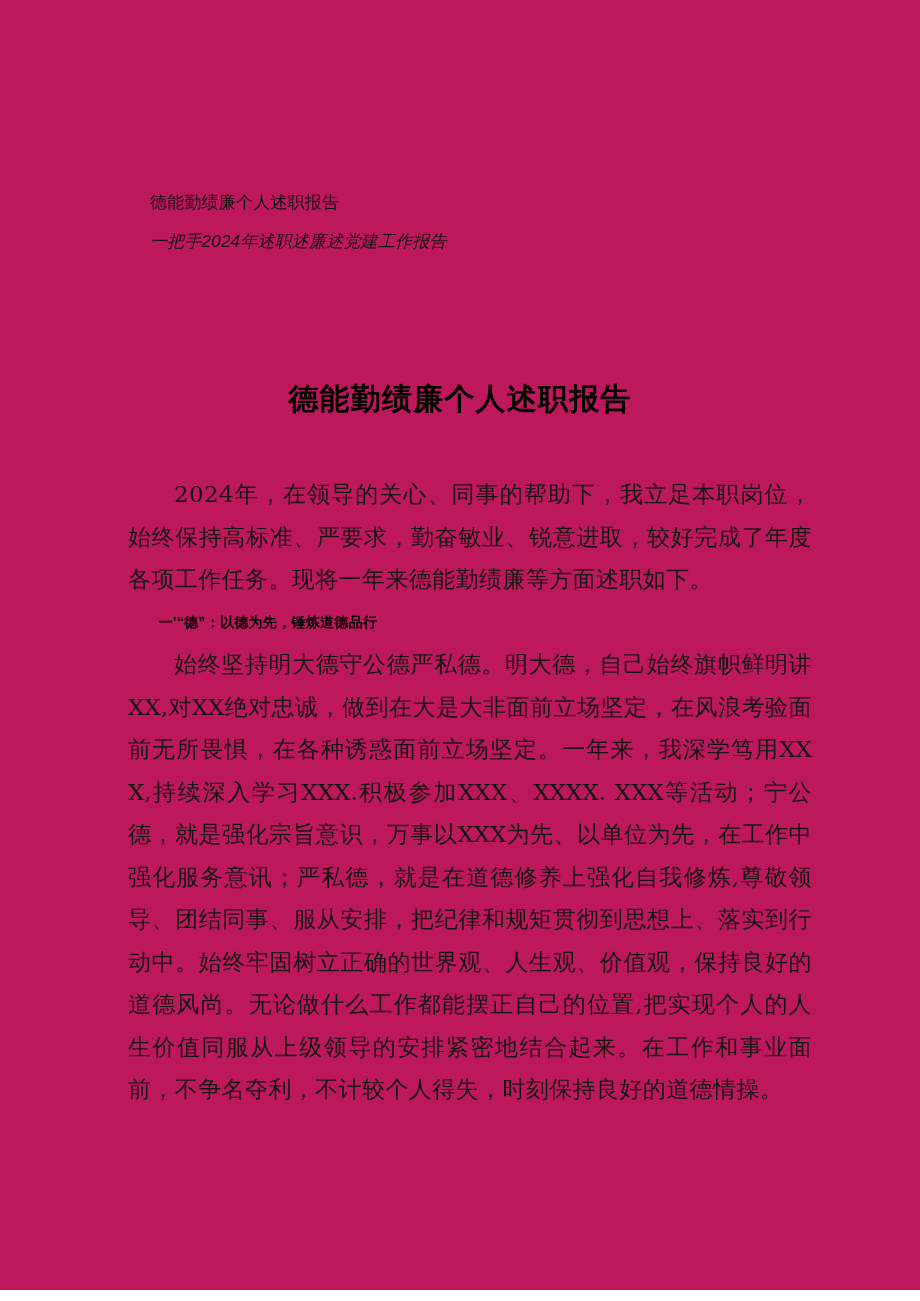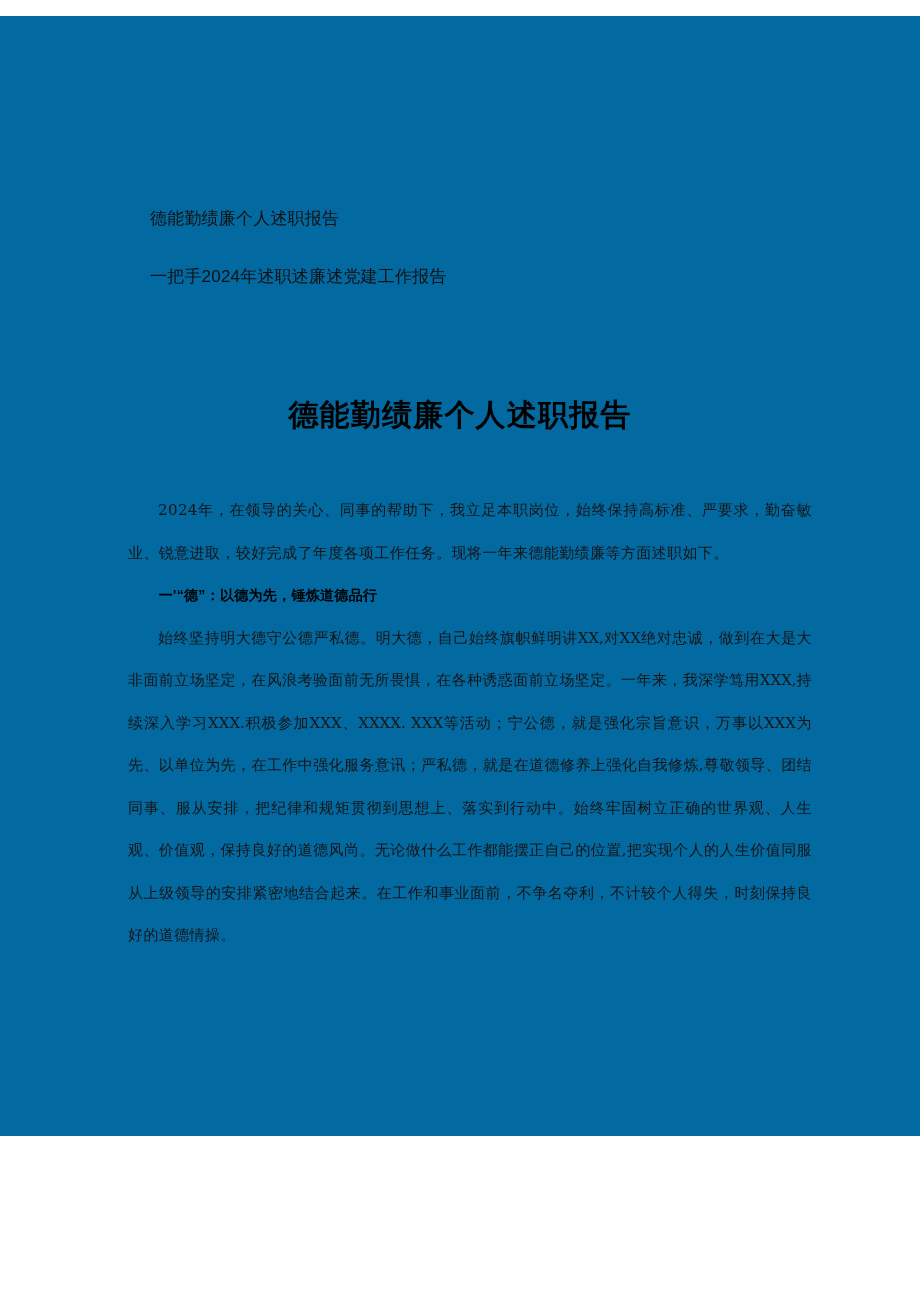--- a/index.html
+++ b/index.html
@@ -12,44 +12,45 @@
     height: 1301px;
     position: relative;
     overflow: hidden;
     font-family: "Liberation Sans", "DejaVu Sans", sans-serif;
     color: #000000;
     -webkit-font-smoothing: antialiased;
   }
 
   .page {
     position: absolute;
-    top: 16px;
+    top: 0;
     left: 0;
     width: 920px;
-    height: 1120px;
-    background: #0369a1;
+    height: 1290px;
+    background: #be185d;
   }
 
   
   .toc {
     position: absolute;
     left: 150px;
     top: 190px;
     width: 660px;
   }
   .toc-item {
     font-family: "Liberation Sans", "DejaVu Sans", sans-serif;
     font-size: 17px;
     line-height: 26px;
     color: #111111;
     letter-spacing: 0.2px;
     white-space: nowrap;
   }
   .toc-item + .toc-item {
-    margin-top: 32px;
+    margin-top: 13px;
+    font-style: italic;
   }
 
   
   .doc-title {
     position: absolute;
     left: 0;
     top: 378px;
     width: 920px;
     text-align: center;
     font-family: "Liberation Sans", "DejaVu Sans", sans-serif;
@@ -64,21 +65,21 @@
   .body-wrap {
     position: absolute;
     left: 128px;
     top: 473px;
     width: 684px;
   }
 
   p.para {
     margin: 0;
     font-family: "DejaVu Serif", "Liberation Serif", serif;
-    font-size: 15px;
+    font-size: 23px;
     line-height: 42.5px;
     color: #151515;
     text-align: justify;
     text-justify: inter-ideograph;
     text-indent: 2em;
     letter-spacing: 0.4px;
     word-break: break-all;
   }
 
   h2.section-heading {

